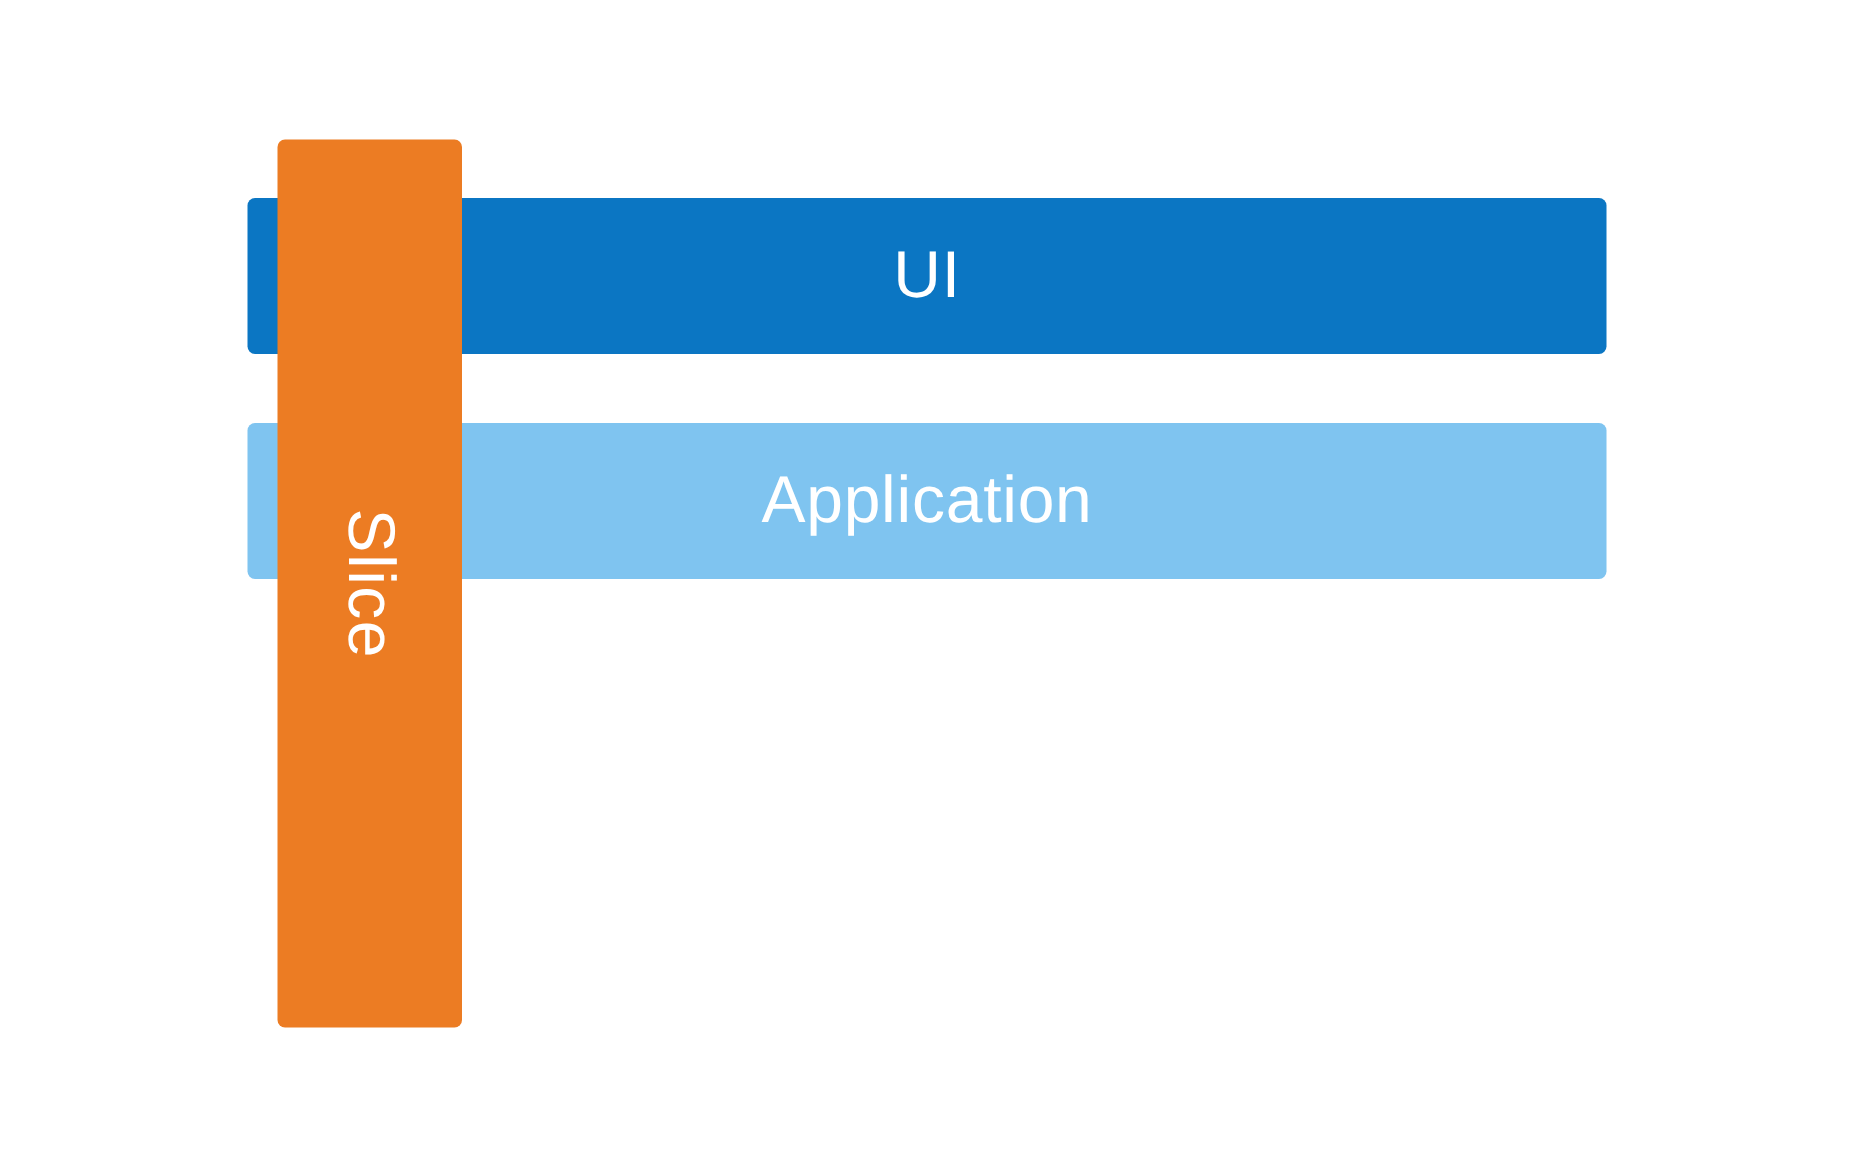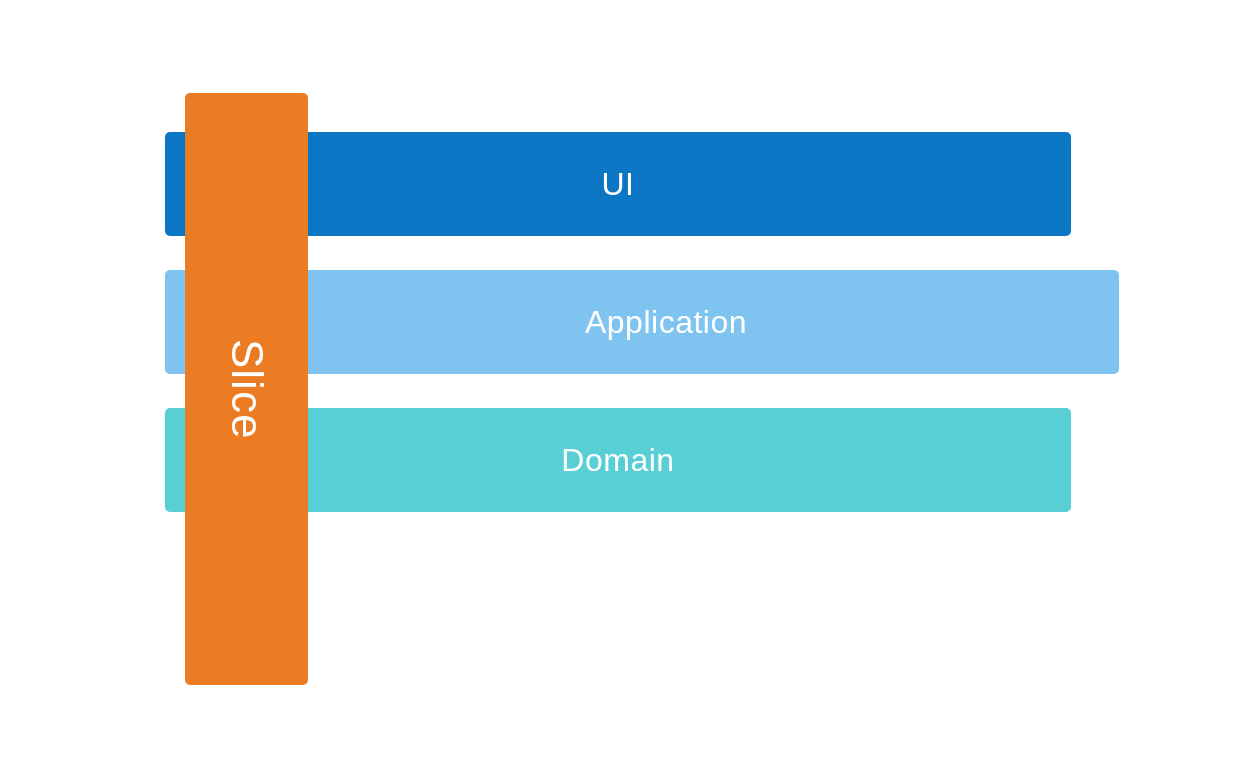--- a/index.html
+++ b/index.html
@@ -21,28 +21,28 @@
     width: 906px;
     height: 104px;
     border-radius: 5px;
     display: flex;
     align-items: center;
     justify-content: center;
     z-index: 1;
   }
   .layer-label {
     color: #ffffff;
-    font-size: 32px;
+    font-size: 44px;
     font-weight: 400;
     letter-spacing: 0.5px;
     line-height: 1;
     user-select: none;
   }
   .bar-ui          { top: 132px; }
-  .bar-application { top: 270px; padding-left: 48px; }
+  .bar-application { top: 282px; }
   .bar-domain      { top: 408px; }
   .bar-db          { top: 545px; }
   .slice-bar {
     position: absolute;
     left: 185px;
     top: 93px;
     width: 123px;
     height: 592px;
     border-radius: 5px;
     z-index: 2;
@@ -67,22 +67,19 @@
 <div class="canvas">
 
   <div class="layer-bar bar-ui" style="background-color: rgb(11, 118, 195);">
     <span class="layer-label">UI</span>
   </div>
 
   <div class="layer-bar bar-application" style="background-color: rgb(127, 196, 240);">
     <span class="layer-label">Application</span>
   </div>
 
-  <div class="layer-bar bar-domain" style="background-color: rgb(88, 207, 213);">
-    <span class="layer-label">Domain</span>
-  </div>
 
 
   <div class="slice-bar" style="background-color: rgb(236, 124, 35);">
     <span class="slice-label">Slice</span>
   </div>
 
 </div>
 
 </body></html>

